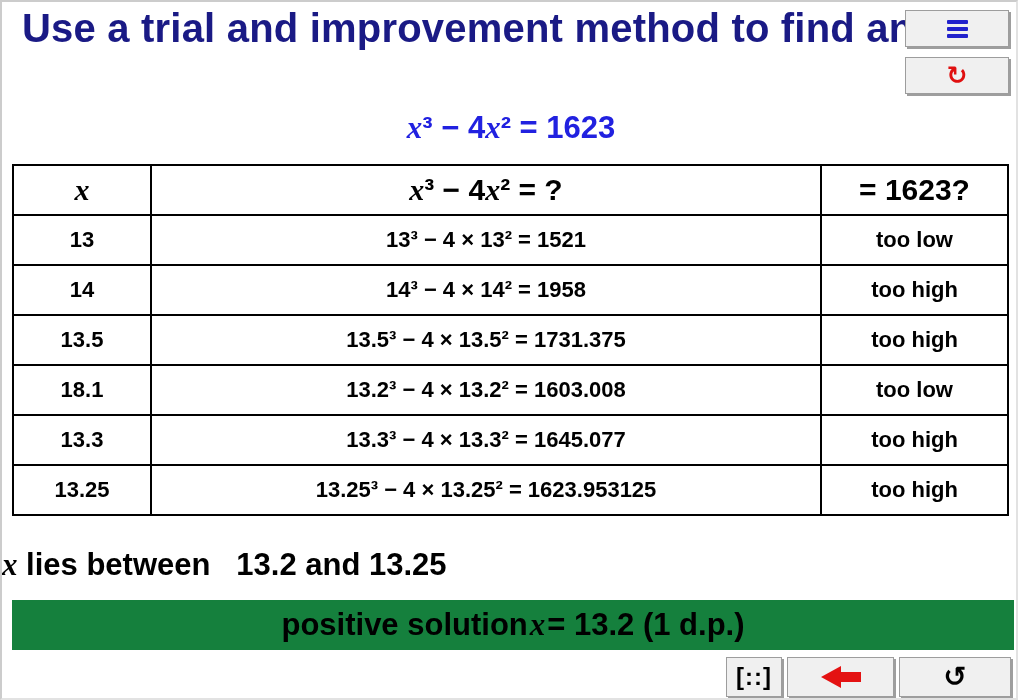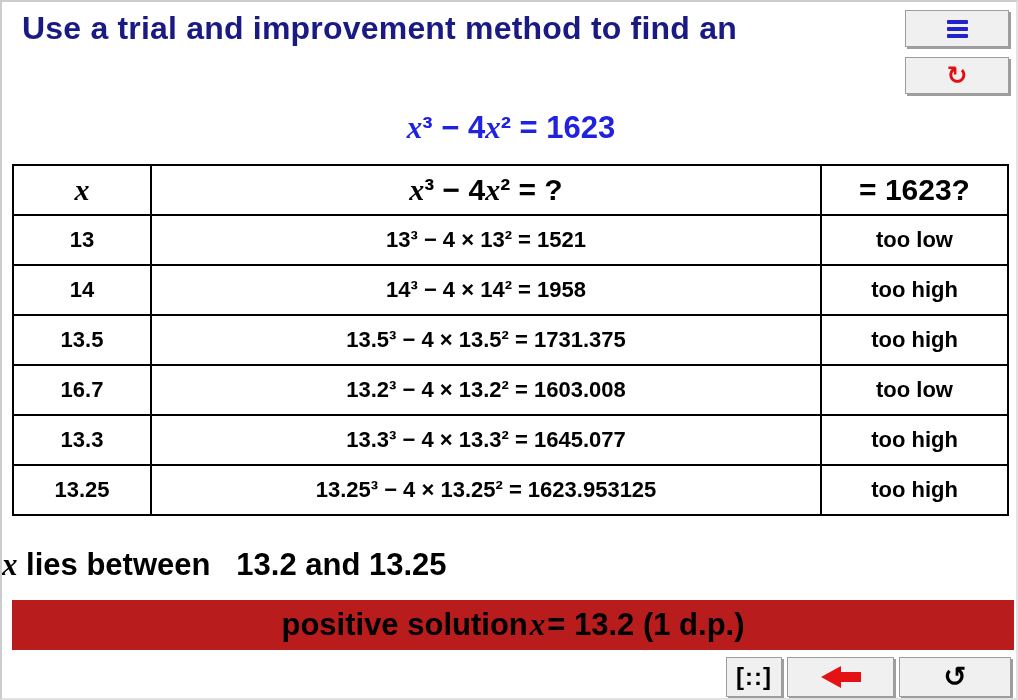--- a/index.html
+++ b/index.html
@@ -3,21 +3,21 @@
 <meta charset="utf-8">
 <style>
   html,body{margin:0;padding:0;}
   body{
     width:1018px;height:700px;position:relative;background:#ffffff;
     font-family:"Liberation Sans",sans-serif;overflow:hidden;
     box-sizing:border-box;border:2px solid #cccccc;border-right-color:#e2e2e2;border-bottom-color:#e2e2e2;
   }
   
   .title-block{position:absolute;left:20px;top:3px;color:#1a1a85;font-weight:bold;
-    font-size:32px;line-height:47px;letter-spacing:0.2px;}
+    font-size:40px;line-height:47px;letter-spacing:0.2px;}
   
   .top-buttons{position:absolute;top:8px;right:7px;display:flex;flex-direction:column;gap:10px;}
   .btn{background:#f0f0f0;border:1px solid #9d9d9d;box-shadow:2px 2px 0 #9e9e9e;
     display:flex;align-items:center;justify-content:center;cursor:pointer;box-sizing:border-box;}
   .btn-top{width:104px;height:37px;}
   .hamburger{display:flex;flex-direction:column;gap:3px;}
   .hamburger span{display:block;width:21px;height:4px;background:#2222cc;border-radius:1px;}
   .reset-glyph{font-family:"DejaVu Sans",sans-serif;font-size:25px;font-weight:bold;color:#e01010;line-height:1;}
   
   .equation{position:absolute;top:108px;left:0;width:1018px;text-align:center;
@@ -28,21 +28,21 @@
   table.trial th,table.trial td{border:2px solid #000;height:48px;text-align:center;
     vertical-align:middle;font-weight:bold;font-size:22px;color:#000;padding:0;}
   .col-x{width:136px;}
   .col-expr{width:668px;}
   .col-check{width:185px;}
   table.trial th{font-size:30px;}
   .red{color:#ee1111;}
   
   .note{position:absolute;top:545px;left:0;width:960px;text-align:left;
     font-size:31px;font-weight:bold;color:#000;white-space:pre;}
-  .solution-bar{position:absolute;left:10px;top:598px;width:1002px;height:50px;background:#b91c1c;
+  .solution-bar{position:absolute;left:10px;top:598px;width:1002px;height:50px;background:#15803d;
     display:flex;align-items:center;justify-content:center;font-size:31px;font-weight:bold;color:#000;}
   .solution-bar .mx{padding:0 2px;}
   
   .bottom-buttons{position:absolute;top:655px;right:5px;display:flex;gap:5px;}
   .btn-grid{width:56px;height:40px;font-size:24px;font-weight:bold;color:#000;letter-spacing:1px;}
   .btn-back{width:107px;height:40px;}
   .btn-undo{width:112px;height:40px;}
   .undo-glyph{font-family:"DejaVu Sans",sans-serif;font-size:28px;font-weight:bold;color:#000;line-height:1;}
 </style>
 </head>
@@ -88,21 +88,21 @@
     <td>too high</td>
   </tr>
 
   <tr>
     <td>13.5</td>
     <td>13.5³ − 4 × 13.5² = 1731.375</td>
     <td>too high</td>
   </tr>
 
   <tr>
-    <td>16.7</td>
+    <td>18.1</td>
     <td>13.2³ − 4 × 13.2² = 1603.008</td>
     <td class="red">too low</td>
   </tr>
 
   <tr>
     <td>13.3</td>
     <td>13.3³ − 4 × 13.3² = 1645.077</td>
     <td>too high</td>
   </tr>
 

